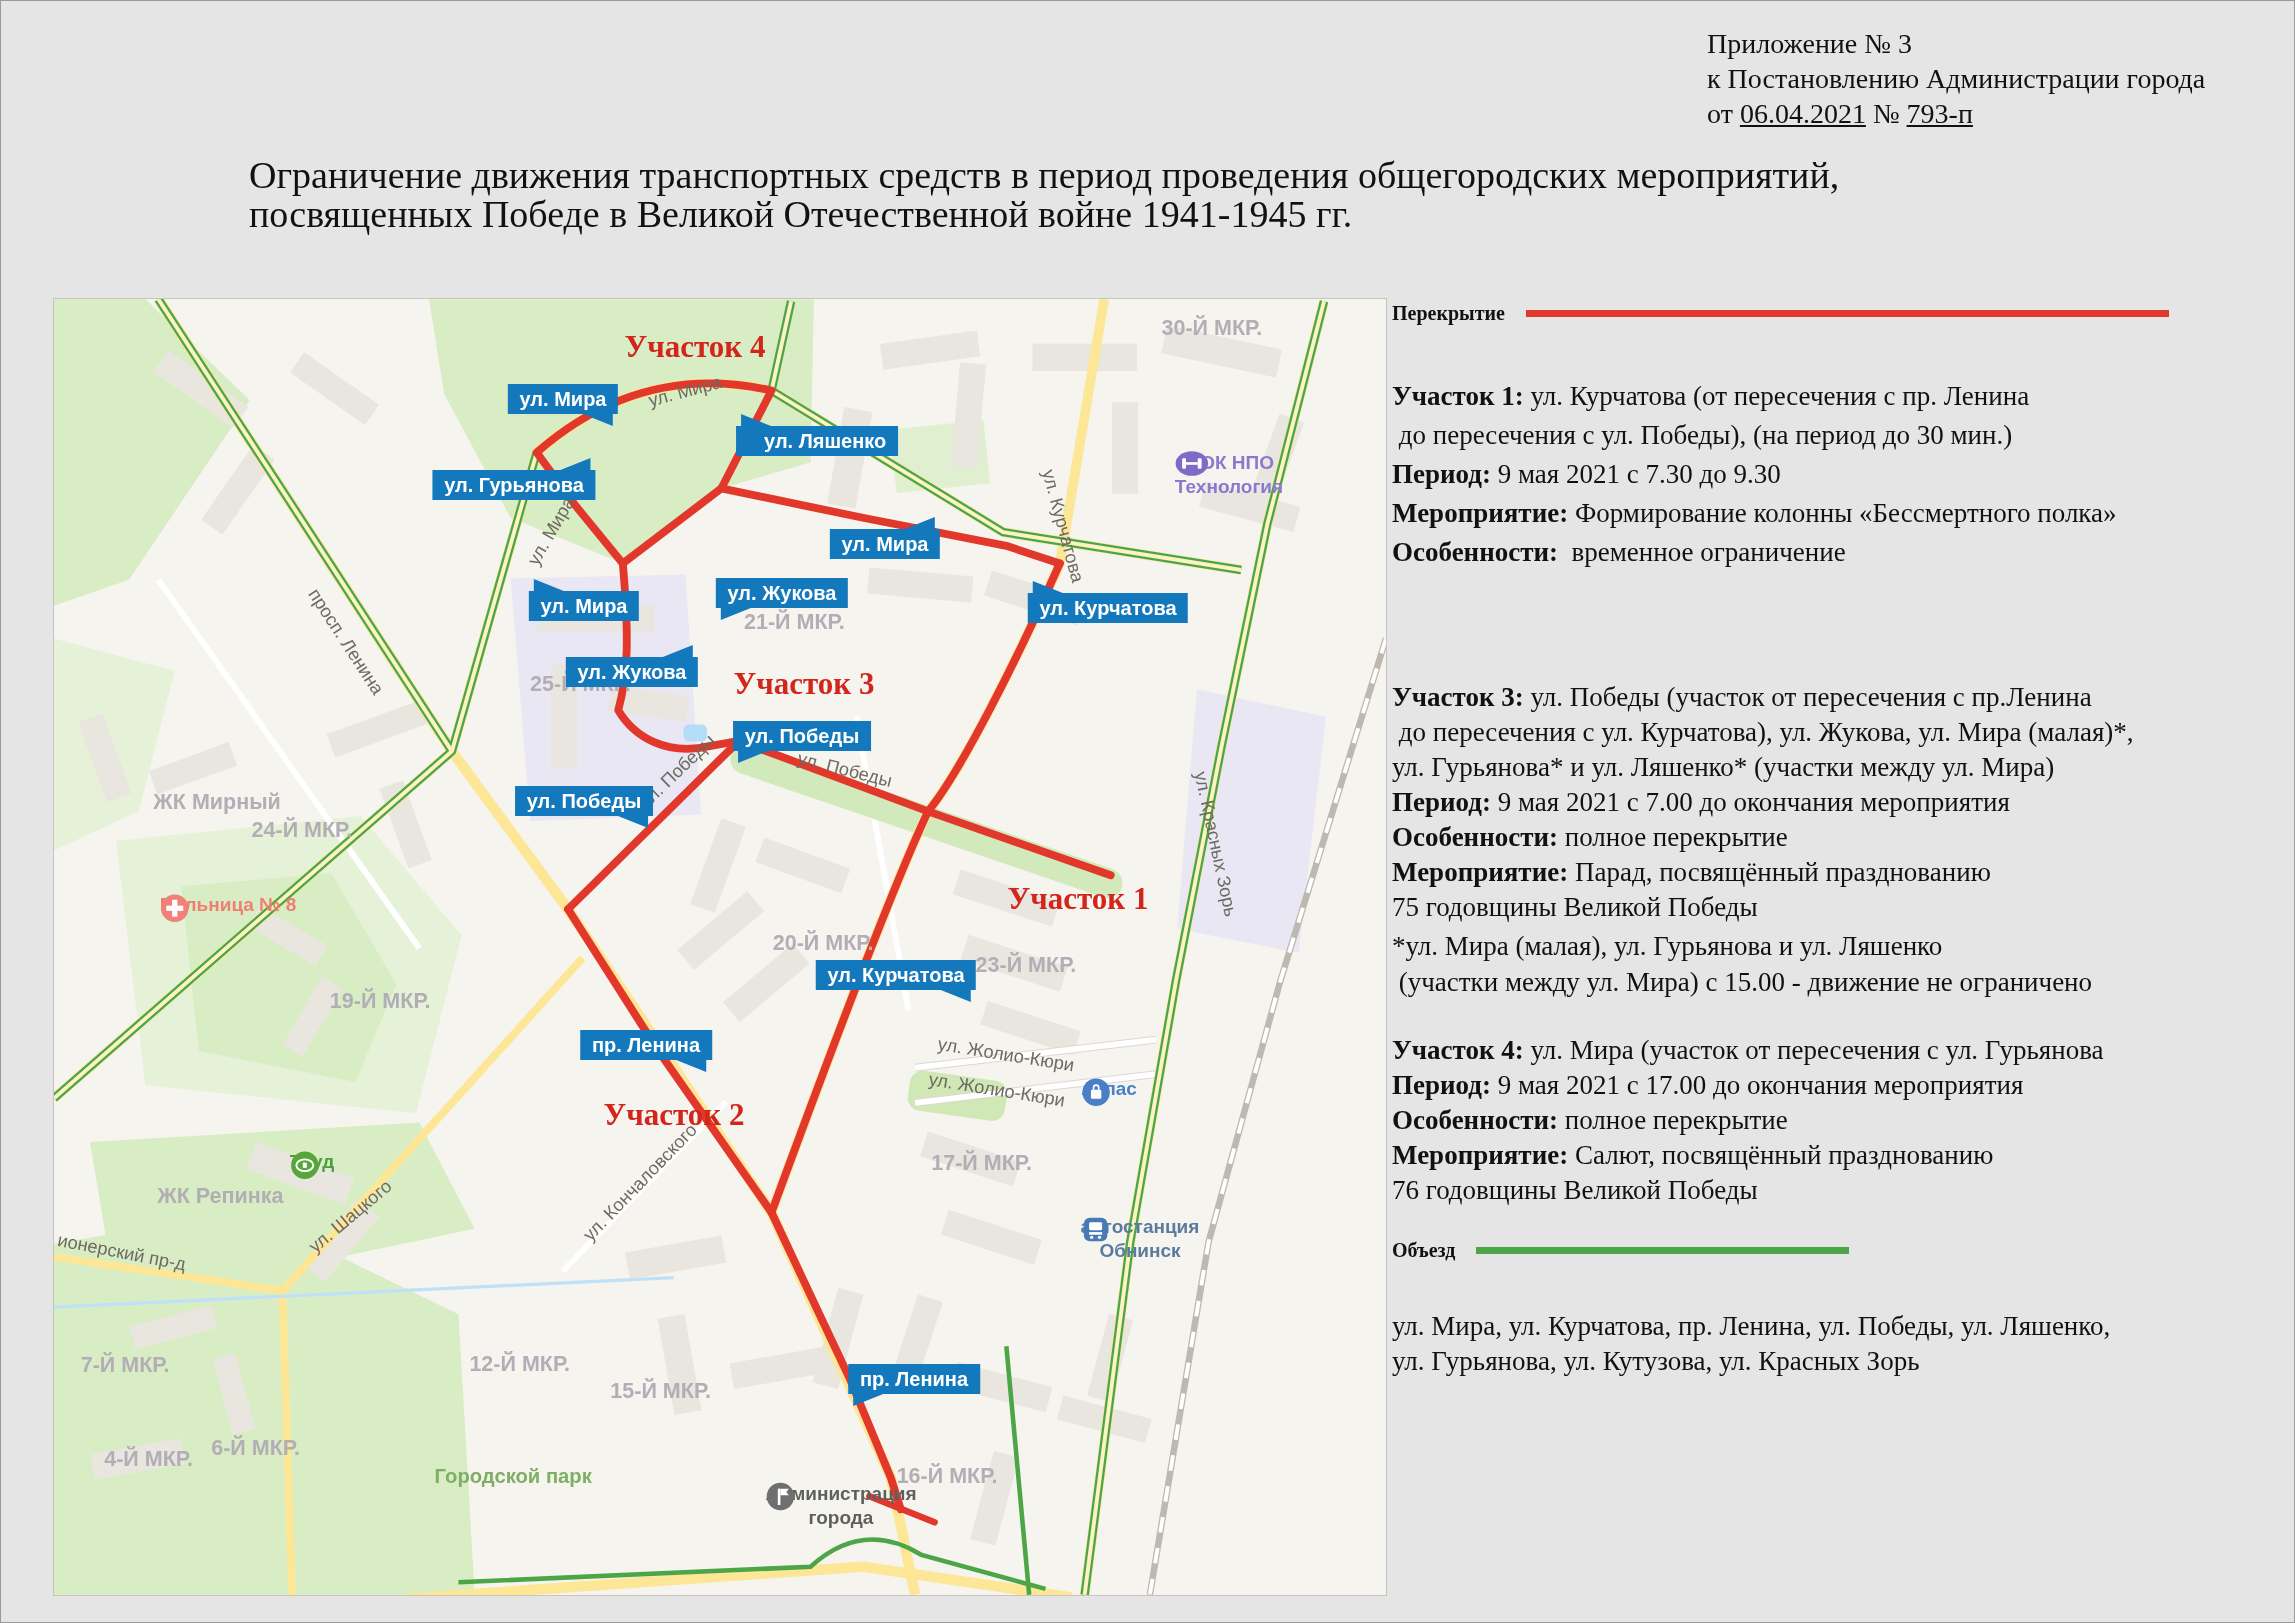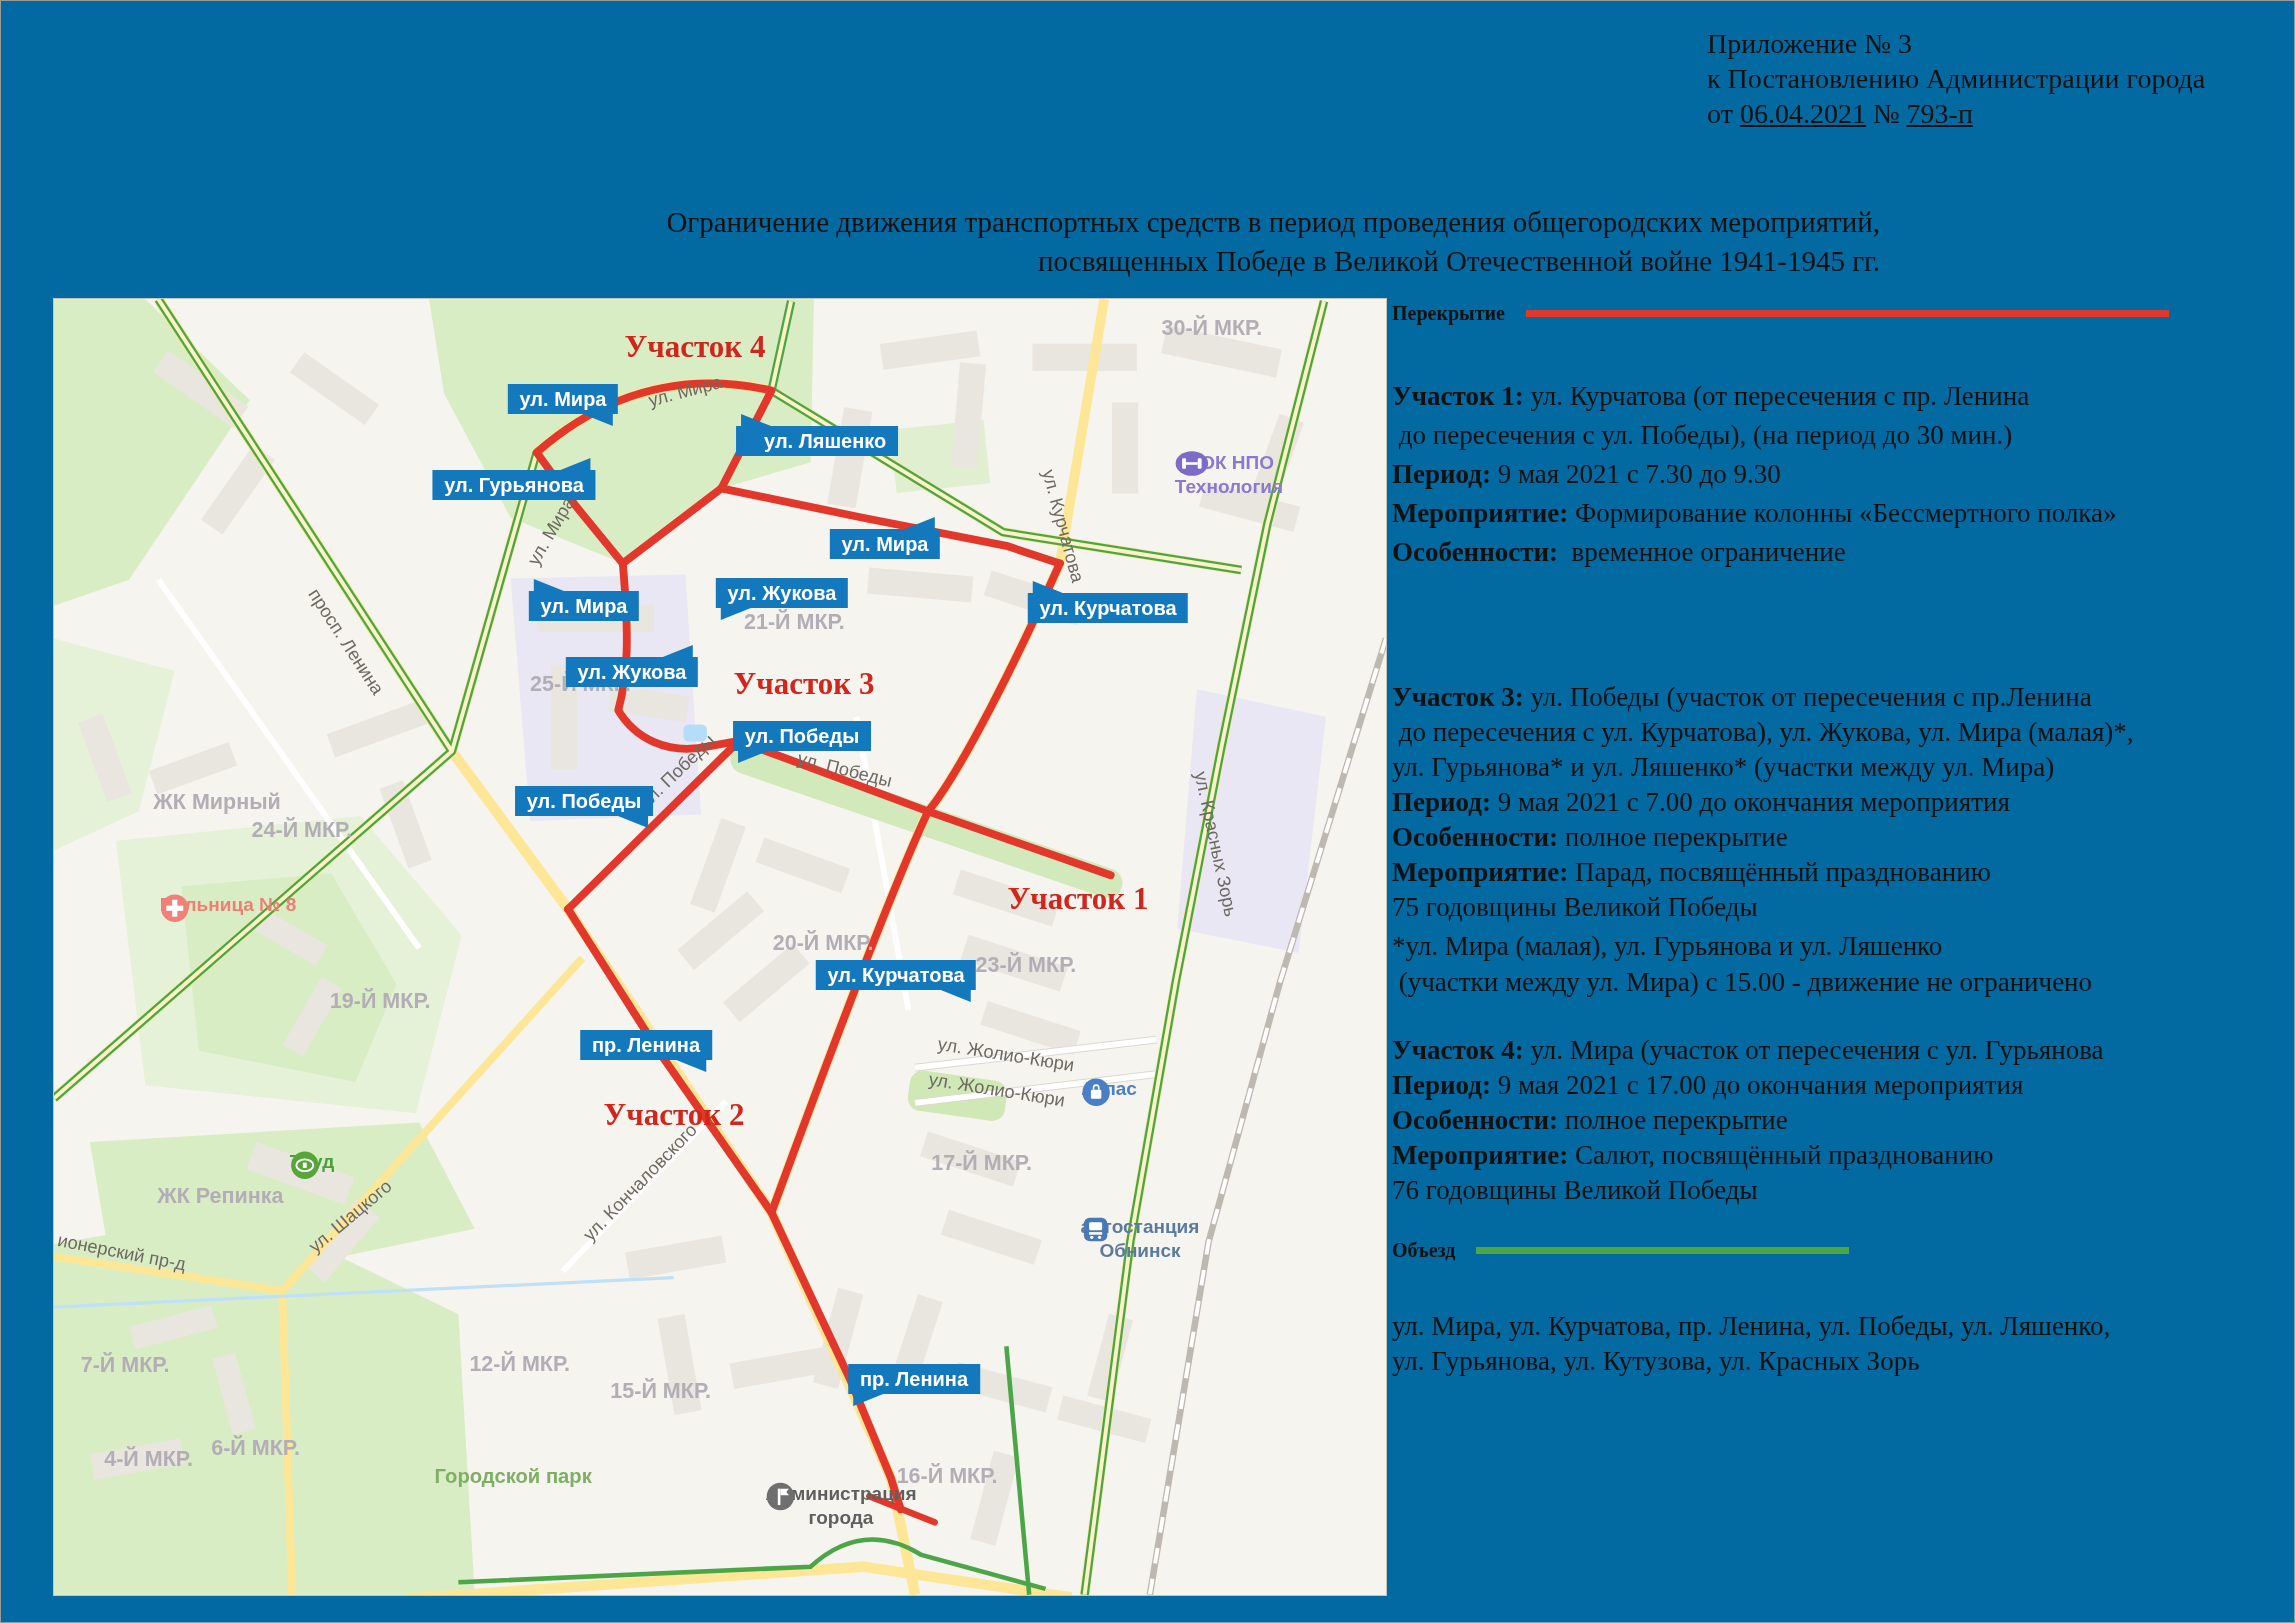--- a/index.html
+++ b/index.html
@@ -1,24 +1,24 @@
 <!DOCTYPE html>
 <html style="font-size:10.4px"><head>
 <meta charset="utf-8">
 <style>
   html,body{margin:0;padding:0;background:#fff;}
-  #page{position:relative;width:2295px;height:1623px;background:#0369a1;
+  #page{position:relative;width:2295px;height:1623px;background:#e5e5e5;
         font-family:"Liberation Serif",serif;color:#111;overflow:hidden;
         border:0.7px solid #9a9a9a;box-sizing:border-box;}
 
   
   .hdr{position:absolute;left:1706px;top:25px;font-size:28px;line-height:35px;white-space:nowrap;}
   .hdr u{text-decoration:underline;}
-  .title{position:absolute;left:248px;top:155px;width:1631px;text-align:right;
-         font-size:29px;line-height:39px;margin-top:47px;}
+  .title{position:absolute;left:248px;top:155px;width:1631px;text-align:left;
+         font-size:38px;line-height:39px;}
 
   
   .leg-h{position:absolute;left:1391px;display:flex;align-items:center;font-weight:bold;white-space:nowrap;}
   #leg-closure{top:301px;font-size:20px;}
   #leg-detour{top:1238px;font-size:20px;}
   .leg-line{display:inline-block;height:6.5px;margin-left:21px;}
   #leg-closure .leg-line{width:643px;}
   #leg-detour .leg-line{width:373px;}
   .blk{position:absolute;left:1391px;width:900px;font-size:27px;white-space:nowrap;}
   .blk .ln{white-space:pre-wrap;}

